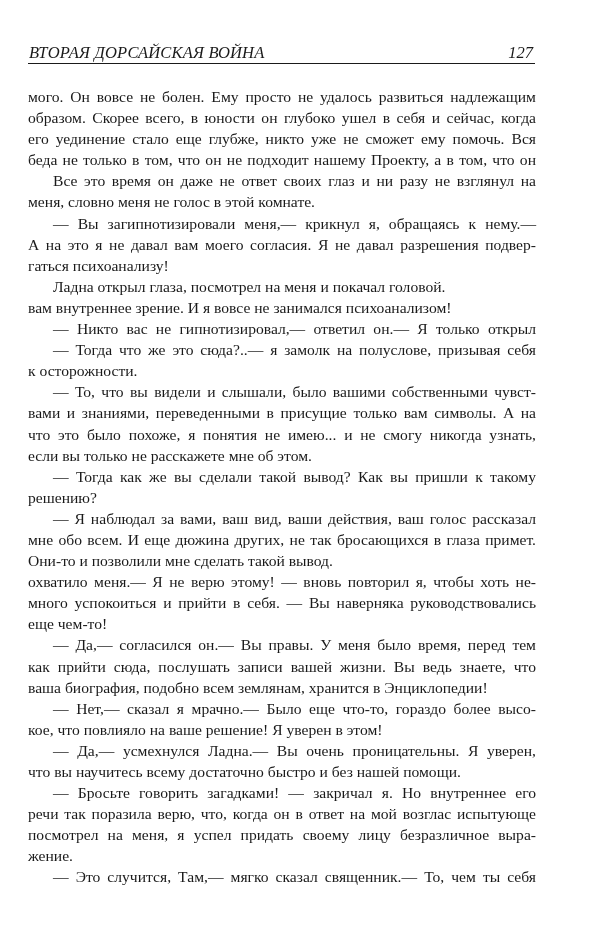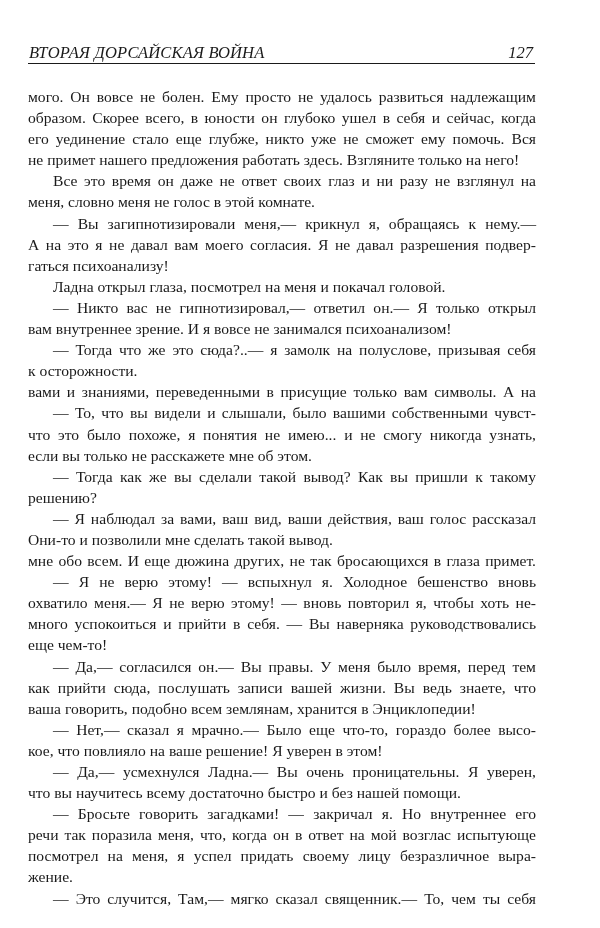--- a/index.html
+++ b/index.html
@@ -38,50 +38,49 @@
 
 <div class="page">
   <div class="running-head">
     <span class="running-title">ВТОРАЯ ДОРСАЙСКАЯ ВОЙНА</span>
     <span class="page-number">127</span>
   </div>
   <div class="body-text" id="body-text">
       <span class="line">мого. Он вовсе не болен. Ему просто не удалось развиться надлежащим</span>
       <span class="line">образом. Скорее всего, в юности он глубоко ушел в себя и сейчас, когда</span>
       <span class="line">его уединение стало еще глубже, никто уже не сможет ему помочь. Вся</span>
-      <span class="line last">не примет нашего предложения работать здесь. Взгляните только на него!</span>
+      <span class="line">беда не только в том, что он не подходит нашему Проекту, а в том, что он</span>
       <span class="line indent">Все это время он даже не ответ своих глаз и ни разу не взглянул на</span>
       <span class="line last">меня, словно меня не голос в этой комнате.</span>
       <span class="line indent">— Вы загипнотизировали меня,— крикнул я, обращаясь к нему.—</span>
       <span class="line">А на это я не давал вам моего согласия. Я не давал разрешения подвер-</span>
       <span class="line last">гаться психоанализу!</span>
       <span class="line indent last">Ладна открыл глаза, посмотрел на меня и покачал головой.</span>
+      <span class="line last">вам внутреннее зрение. И я вовсе не занимался психоанализом!</span>
       <span class="line indent">— Никто вас не гипнотизировал,— ответил он.— Я только открыл</span>
-      <span class="line last">вам внутреннее зрение. И я вовсе не занимался психоанализом!</span>
       <span class="line indent">— Тогда что же это сюда?..— я замолк на полуслове, призывая себя</span>
       <span class="line last">к осторожности.</span>
+      <span class="line indent">— То, что вы видели и слышали, было вашими собственными чувст-</span>
       <span class="line">вами и знаниями, переведенными в присущие только вам символы. А на</span>
-      <span class="line indent">— То, что вы видели и слышали, было вашими собственными чувст-</span>
       <span class="line">что это было похоже, я понятия не имею... и не смогу никогда узнать,</span>
       <span class="line last">если вы только не расскажете мне об этом.</span>
       <span class="line indent">— Тогда как же вы сделали такой вывод? Как вы пришли к такому</span>
       <span class="line last">решению?</span>
       <span class="line indent">— Я наблюдал за вами, ваш вид, ваши действия, ваш голос рассказал</span>
+      <span class="line">мне обо всем. И еще дюжина других, не так бросающихся в глаза примет.</span>
       <span class="line last">Они-то и позволили мне сделать такой вывод.</span>
-      <span class="line">мне обо всем. И еще дюжина других, не так бросающихся в глаза примет.</span>
-      <span class="line indent">— Я не верю этому! — вспыхнул я. Холодное бешенство вновь</span>
       <span class="line">охватило меня.— Я не верю этому! — вновь повторил я, чтобы хоть не-</span>
       <span class="line">много успокоиться и прийти в себя. — Вы наверняка руководствовались</span>
       <span class="line last">еще чем-то!</span>
       <span class="line indent">— Да,— согласился он.— Вы правы. У меня было время, перед тем</span>
       <span class="line">как прийти сюда, послушать записи вашей жизни. Вы ведь знаете, что</span>
-      <span class="line last">ваша говорить, подобно всем землянам, хранится в Энциклопедии!</span>
+      <span class="line last">ваша биография, подобно всем землянам, хранится в Энциклопедии!</span>
       <span class="line indent">— Нет,— сказал я мрачно.— Было еще что-то, гораздо более высо-</span>
       <span class="line last">кое, что повлияло на ваше решение! Я уверен в этом!</span>
       <span class="line indent">— Да,— усмехнулся Ладна.— Вы очень проницательны. Я уверен,</span>
       <span class="line last">что вы научитесь всему достаточно быстро и без нашей помощи.</span>
       <span class="line indent">— Бросьте говорить загадками! — закричал я. Но внутреннее его</span>
-      <span class="line">речи так поразила меня, что, когда он в ответ на мой возглас испытующе</span>
+      <span class="line">речи так поразила верю, что, когда он в ответ на мой возглас испытующе</span>
       <span class="line">посмотрел на меня, я успел придать своему лицу безразличное выра-</span>
       <span class="line last">жение.</span>
       <span class="line indent">— Это случится, Там,— мягко сказал священник.— То, чем ты себя</span>
     </div>
 </div>
 
 </body></html>

